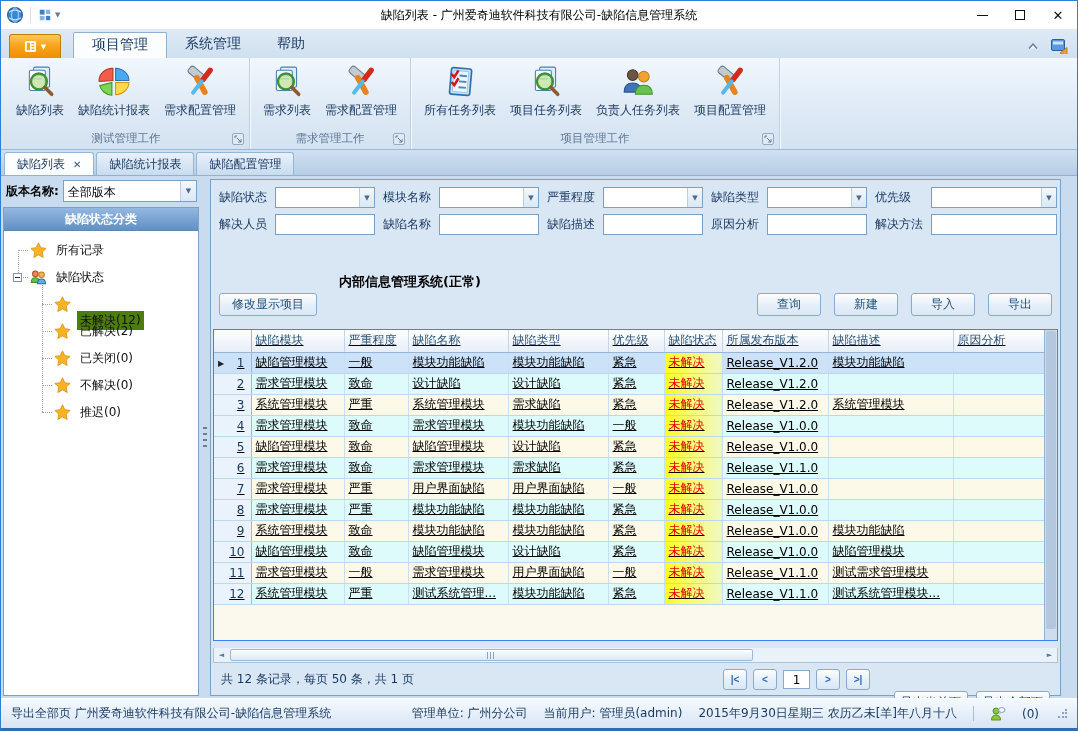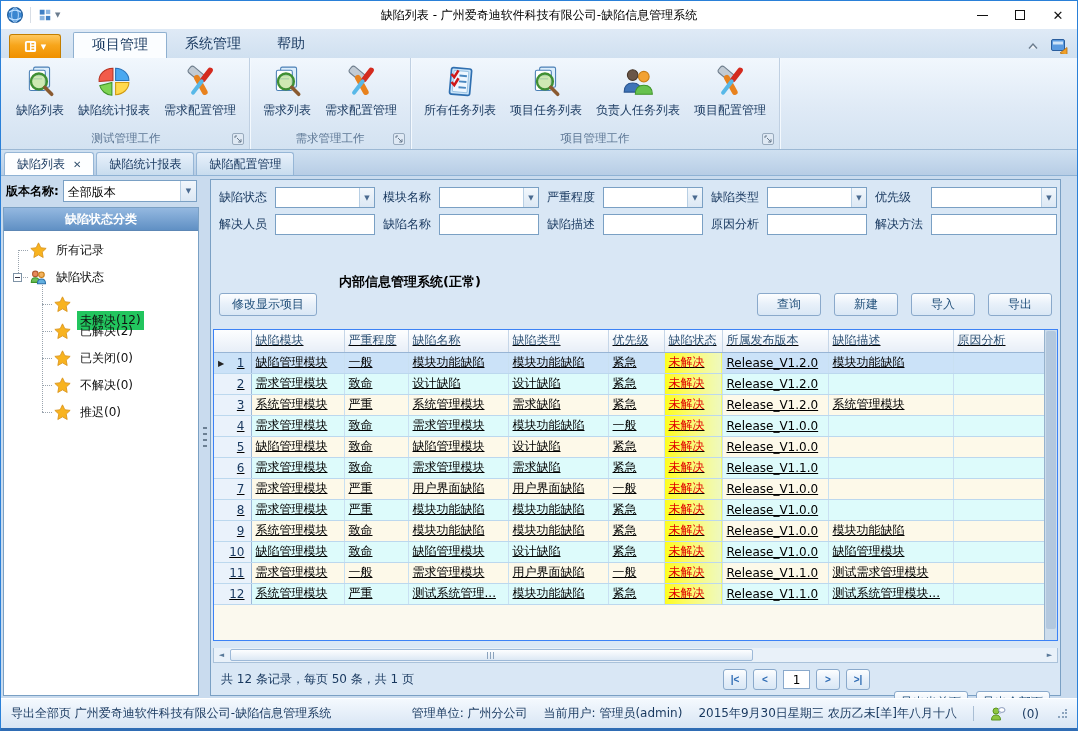--- a/index.html
+++ b/index.html
@@ -72,21 +72,21 @@
   .tree { position:relative; padding-top:6px; flex:1; }
   .titem { height:27px; display:flex; align-items:center; position:relative; color:#111; }
   .titem.lv0 { padding-left:26px; }
   .titem.lv1 { padding-left:50px; }
   .titem::before { content:""; position:absolute; top:13px; width:10px; border-top:1px dotted #9aa4ae; }
   .titem.lv0::before { left:14px; }
   .titem.lv1::before { left:38px; }
   .ticon { margin-right:6px; display:flex; }
   .ticon svg { width:17px; height:17px; }
   .tlbl { padding:1px 3px; }
-  .titem.sel .tlbl { background:#22c55e;margin-top:32px; }
+  .titem.sel .tlbl { background:#4d7c0f;margin-top:32px; }
   .vl { position:absolute; border-left:1px dotted #9aa4ae; }
   .vl1 { left:14px; top:19px; height:27px; }
   .vl2 { left:38px; top:52px; height:129px; }
   .minusbox { position:absolute; left:9px; top:9px; width:9px; height:9px; background:#fff; border:1px solid #7f93a6; }
   .minusbox::after { content:""; display:block; width:5px; height:1px; background:#334; margin:3px auto 0; }
 
   .splitter { width:11px; flex:none; display:flex; align-items:center; justify-content:center; }
   .grip { width:4px; height:22px; background:repeating-linear-gradient(#6b7f93 0 2px,transparent 2px 6px); }
 
   .main { flex:1; background:#d9e7f5; border:1px solid #7aa0c4; display:flex; flex-direction:column; min-width:0; }

